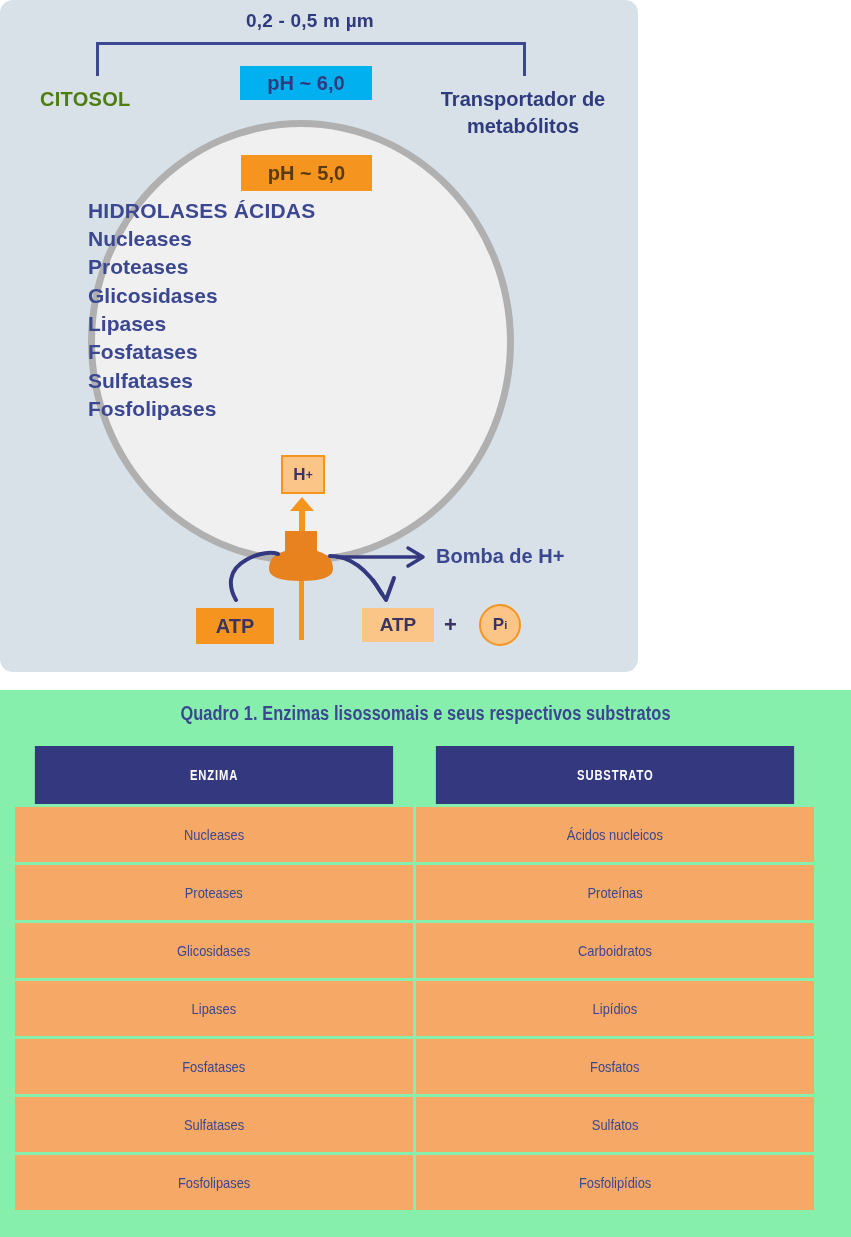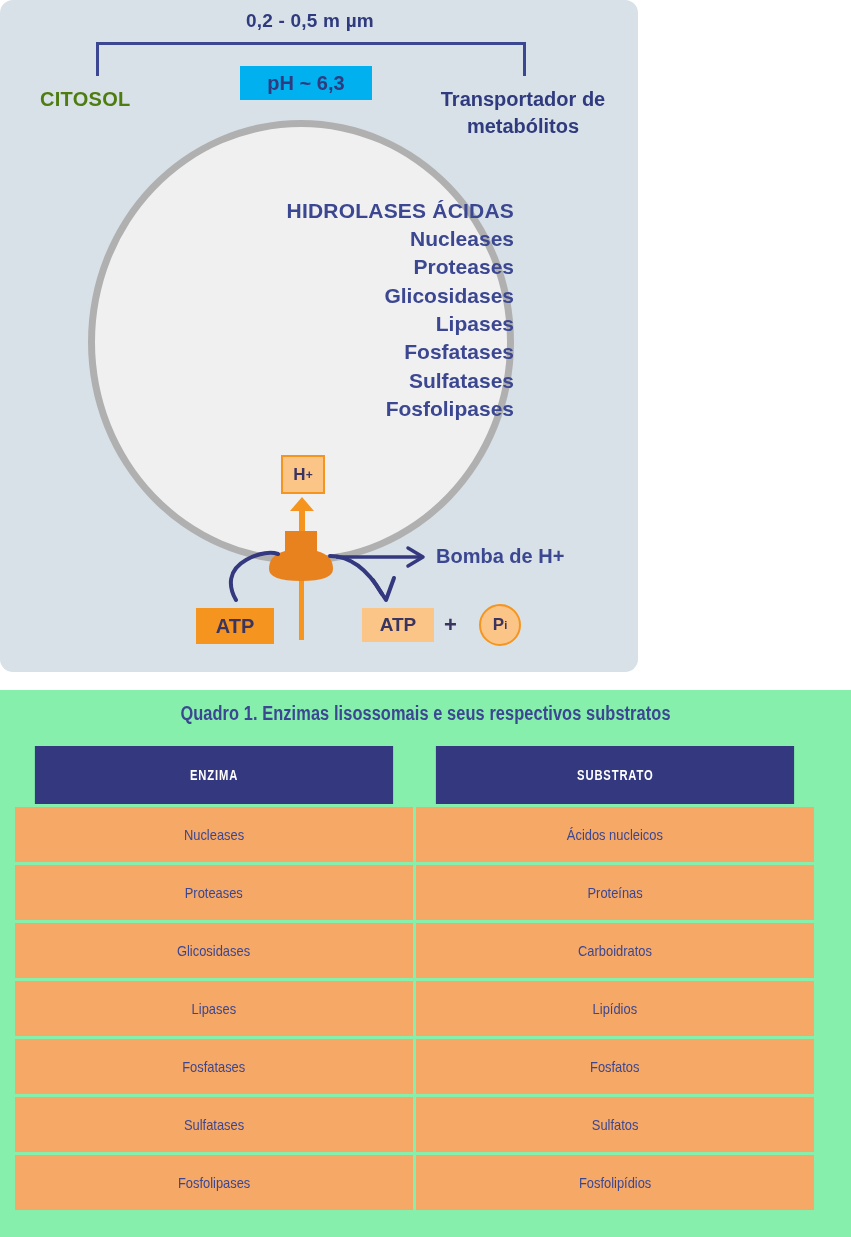--- a/index.html
+++ b/index.html
@@ -114,21 +114,21 @@
     display: flex;
     align-items: center;
     justify-content: center;
   }
 
   .enzyme-stack {
     position: absolute;
     left: 88px;
     top: 197px;
     width: 426px;
-    text-align: right;
+    text-align: left;
     color: #3c4791;
   }
   .enzyme-title {
     font-size: 21px;
     font-weight: bold;
     letter-spacing: 0.2px;
     line-height: 1.33;
   }
   .enzyme-item {
     font-size: 21px;
@@ -324,24 +324,25 @@
 <div class="diagram-panel">
 
   <div class="scale-label">0,2 - 0,5 m µm</div>
 
   <div class="bracket"></div>
 
   <div class="citosol-label">CITOSOL</div>
 
   <div class="transportador-label">Transportador de metabólitos</div>
 
-  <div class="ph-cytosol">pH ~ 6,3</div>
+  <div class="ph-cytosol">pH ~ 6,0</div>
 
   <div class="lysosome"></div>
 
+  <div class="ph-lumen">pH ~ 5,0</div>
 
   <div class="enzyme-stack">
     <div class="enzyme-title">HIDROLASES ÁCIDAS</div>
     <div class="enzyme-item">Nucleases</div>
     <div class="enzyme-item">Proteases</div>
     <div class="enzyme-item">Glicosidases</div>
     <div class="enzyme-item">Lipases</div>
     <div class="enzyme-item">Fosfatases</div>
     <div class="enzyme-item">Sulfatases</div>
     <div class="enzyme-item">Fosfolipases</div>

